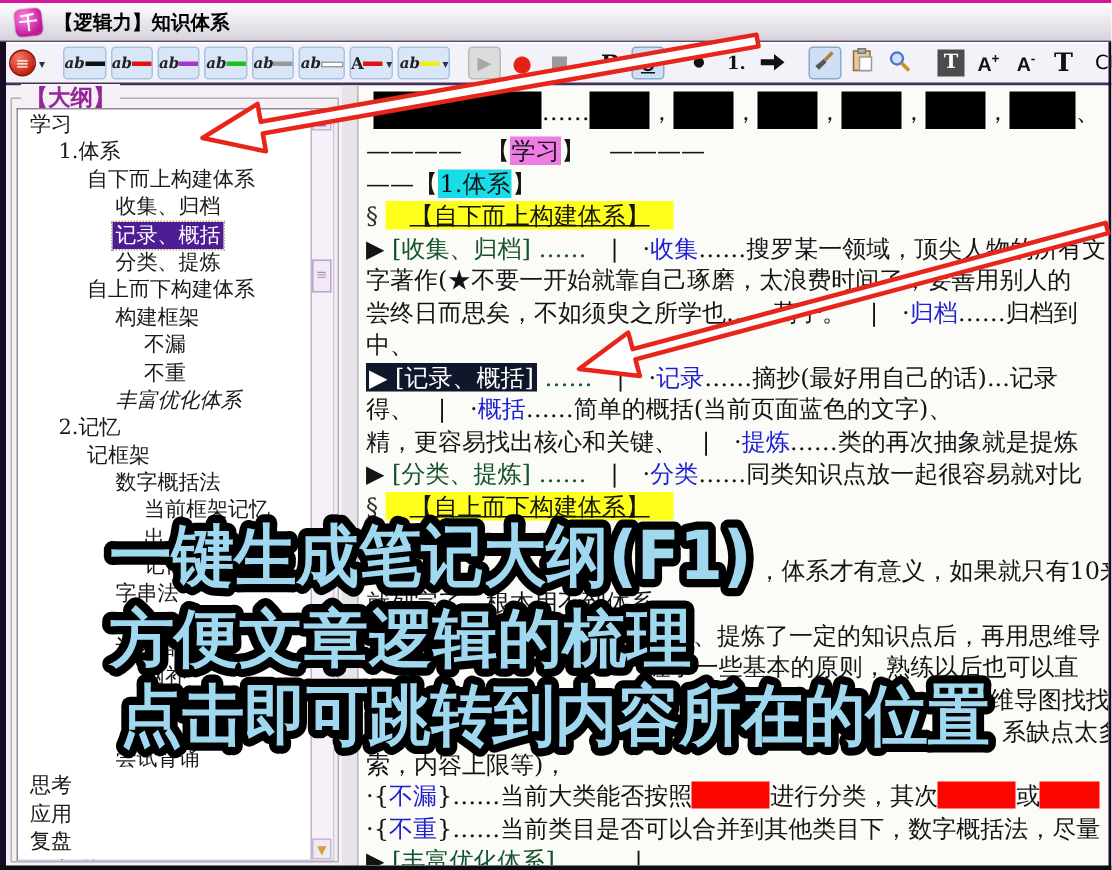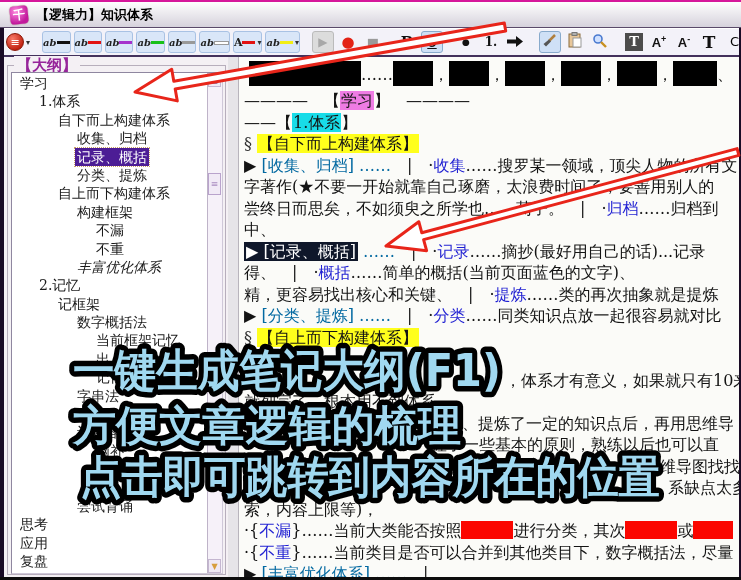--- a/index.html
+++ b/index.html
@@ -74,25 +74,25 @@
 
   
   #main{position:absolute;left:228px;top:57px;right:2px;bottom:3px;background:#fbfbf8;overflow:hidden;}
   #main-strip{position:absolute;left:0;top:0;width:11px;bottom:0;background:#e6e4e8;
     border-right:1px solid #b8b4bc;box-sizing:border-box;}
   #content-lines{position:absolute;left:16px;top:3px;right:0;bottom:0;overflow:hidden;}
   .cl{height:21.5px;line-height:21.5px;font-size:16px;white-space:nowrap;
     font-family:"DejaVu Serif",serif;color:#141414;}
   .cl.h1{height:30px;line-height:30px;}
   .sk{color:#141414;}
-  .sred{color:#0369a1;}
+  .sred{color:#14532d;}
   .sblue{color:#1f1fd2;}
   .shlM{background:#ee7ce4;padding:0 1px;}
   .shlC{background:#18dce8;padding:0 1px;}
-  .shlY{background:#ffff1c;padding:0 1px;}
+  .shlY{background:#ffff1c;padding:0 16px;text-decoration:underline;}
   .ssel{background:#0f172a;color:#fff;padding:0 2px;}
   .sbar{display:inline-block;background:#000;height:25px;vertical-align:-6px;}
   .srbar{display:inline-block;background:#fb0600;height:18px;vertical-align:-3px;}
   .spad{display:inline-block;}
   .ssquig{color:#333;}
 
   
   .edge{position:absolute;background:#190b26;}
   .e-l{left:0;top:28px;width:4px;bottom:0;}
   .e-r{right:0;top:28px;width:2px;bottom:0;}

